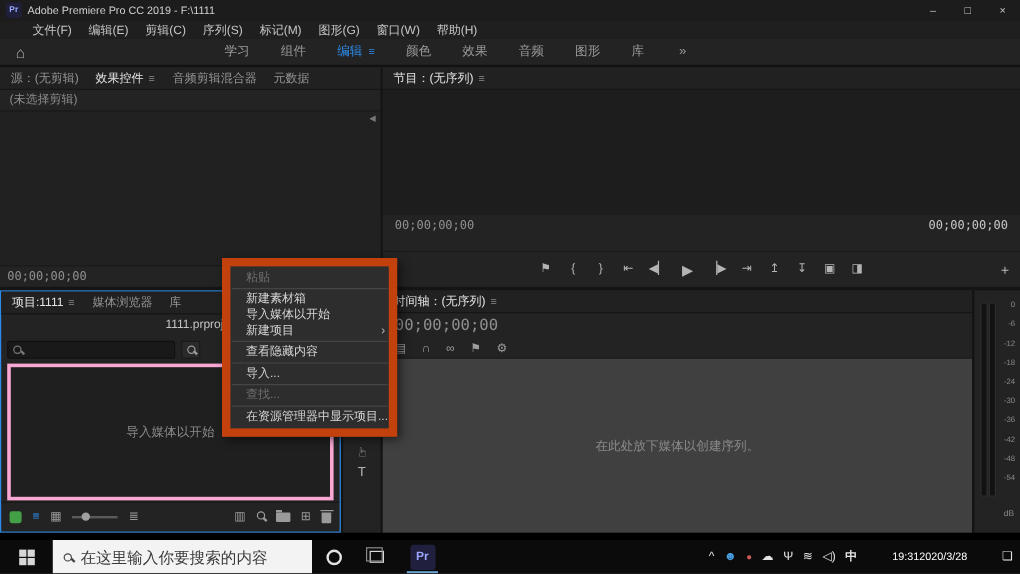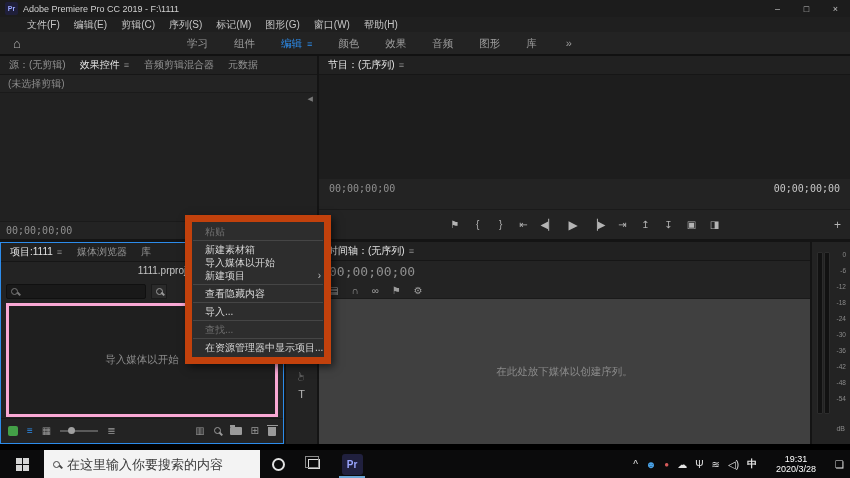--- a/index.html
+++ b/index.html
@@ -107,21 +107,21 @@
   .tview{width:12px;height:10px;border:1px solid #dadada;position:relative;}
   .tview::before{content:"";position:absolute;left:-4px;top:-4px;width:12px;height:10px;border:1px solid #8b8b8b;}
   .tb-app{width:40px;position:relative;display:flex;align-items:center;justify-content:center;}
   .tb-app .pr-badge{width:21px;height:21px;font-size:10px;margin:0;background:#20203e;color:#9aa6ff;border-radius:3px;}
   .tb-app .underline{position:absolute;bottom:0;left:7px;right:7px;height:2px;background:#6ba6d4;}
   .tray{margin-left:auto;display:flex;align-items:center;gap:8px;padding-right:6px;}
   .tray-ico{color:#e4e4e4;font-size:10px;white-space:nowrap;}
   .tray-ico.person{color:#4aa3e8;}
   .tray-ico.alert{color:#d45a5a;font-size:8px;}
   .tray-ico.ime{font-weight:bold;}
-  .clock{display:flex;flex-direction:column;align-items:center;justify-content:center;color:#fff;font-size:9px;line-height:10px;margin:0 11px;}
+  .clock{display:flex;flex-direction:row;align-items:center;justify-content:center;color:#fff;font-size:9px;line-height:10px;margin:0 21px;}
 
   
   .mag{display:inline-block;width:7px;height:7px;border:1.5px solid currentColor;border-radius:50%;position:relative;flex:0 0 auto;}
   .mag::after{content:"";position:absolute;width:4px;height:1.5px;background:currentColor;right:-3.5px;bottom:-1px;transform:rotate(45deg);}
   .mag.dark{color:#444;}
   .folder-ico{display:inline-block;width:12px;height:8px;background:#9a9a9a;border-radius:1px;position:relative;}
   .folder-ico::before{content:"";position:absolute;top:-2px;left:0;width:5px;height:2px;background:#9a9a9a;}
   .trash-ico{display:inline-block;width:8px;height:9px;background:#9a9a9a;position:relative;border-radius:0 0 1px 1px;}
   .trash-ico::before{content:"";position:absolute;top:-2px;left:-1.5px;width:11px;height:1.5px;background:#9a9a9a;}
   .vslider{display:inline-block;width:38px;height:2px;background:#5a5a5a;position:relative;}

